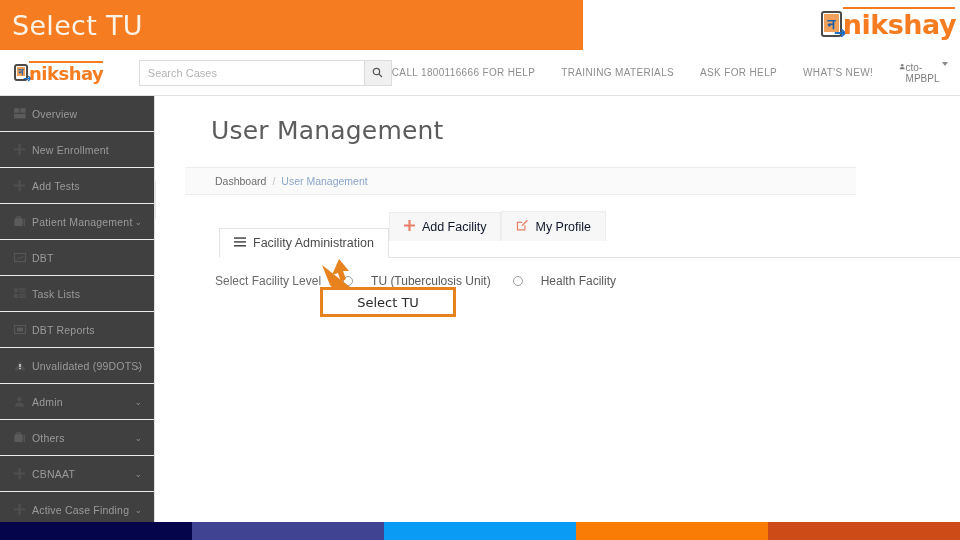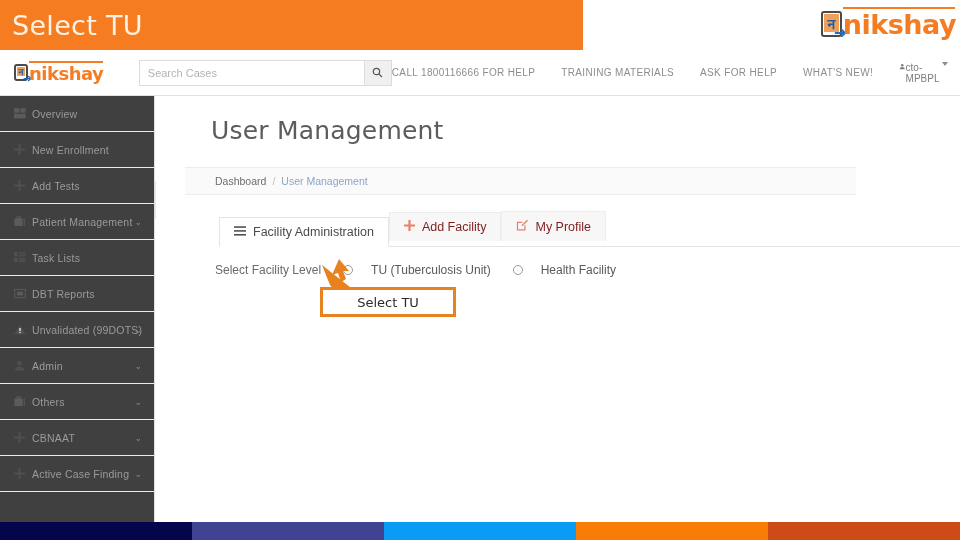--- a/index.html
+++ b/index.html
@@ -163,22 +163,22 @@
     display: flex; align-items: center; gap: 7px;
     padding: 7px 14px 7px 4px;
     font-size: 12.5px; cursor: pointer; position: relative;
   }
   .tab.active {
     color: #4c4c4c;
     background: #fff;
     border: 1px solid #e4e4e4; border-bottom: 1px solid #fff;
     margin-bottom: -1px; padding: 7px 14px;
   }
-  .tab.alt { color: #7f1d1d; background: #f7f7f7; border: 1px solid #ededed;
-             border-bottom: none; margin-bottom: 5px; padding: 7px 14px; justify-content: space-between; }
+  .tab.alt { color: #0f172a; background: #f7f7f7; border: 1px solid #ededed;
+             border-bottom: none; margin-bottom: 16px; padding: 7px 14px; justify-content: space-between; }
   .tab .t-ico { font-size: 12px; }
 
   .level-row {
     display: flex; align-items: center; gap: 22px;
     margin: 16px 0 0 30px;
     font-size: 12px; color: #5e5e5e;
   }
   .lvl-label { color: #6a6a6a; }
   .radio-opt { display: flex; align-items: center; gap: 18px; cursor: pointer; color:#5a5a5a; }
   .radio-dot {
@@ -305,20 +305,29 @@
         <svg width="12" height="11" viewBox="0 0 16 14">
             <rect x="0.5" y="3" width="11" height="10" fill="#5b5b5b"></rect>
             <rect x="4" y="0.7" width="4.5" height="2.3" fill="none" stroke="#5b5b5b" stroke-width="1.3"></rect>
             <rect x="13" y="3" width="1.3" height="10" fill="#5b5b5b"></rect>
           </svg>
       </span>
       <span class="s-lbl">Patient Management</span>
       <span class="s-car">⌄</span>
     </div>
 
+    <div class="side-item">
+      <span class="s-ico">
+        <svg width="12" height="11" viewBox="0 0 16 14">
+            <rect x="0.8" y="1.5" width="14.4" height="11" fill="none" stroke="#5b5b5b" stroke-width="1.3"></rect>
+            <path d="M4 9.5l3-3 2.2 2 3-3.6" fill="none" stroke="#5b5b5b" stroke-width="1.2"></path>
+          </svg>
+      </span>
+      <span class="s-lbl">DBT</span>
+    </div>
 
     <div class="side-item">
       <span class="s-ico">
         <svg width="12" height="11" viewBox="0 0 16 14">
             <rect x="0" y="0" width="5" height="5.5" fill="#4f4f4f"></rect>
             <rect x="6.5" y="0" width="9" height="2.3" fill="#4f4f4f"></rect>
             <rect x="6.5" y="3.3" width="9" height="2.3" fill="#4f4f4f"></rect>
             <rect x="0" y="7.5" width="5" height="5.5" fill="#4f4f4f"></rect>
             <rect x="6.5" y="7.5" width="9" height="2.3" fill="#4f4f4f"></rect>
             <rect x="6.5" y="10.7" width="9" height="2.3" fill="#4f4f4f"></rect>

